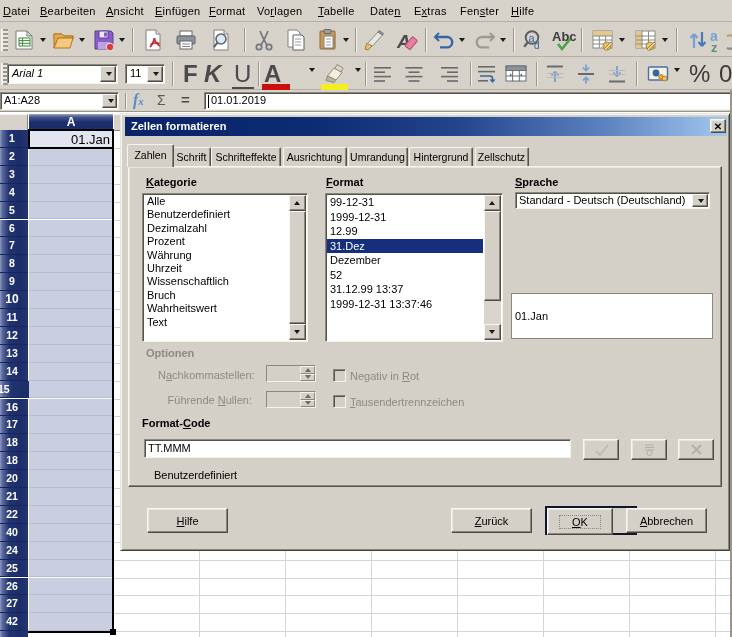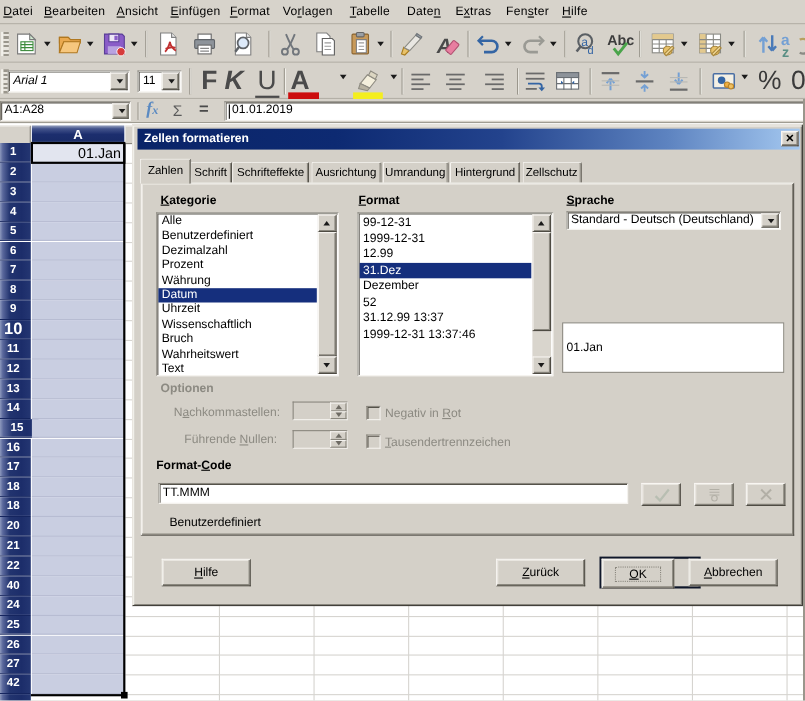--- a/index.html
+++ b/index.html
@@ -307,26 +307,26 @@
 <div class="abs" style="left:114px;top:2px;width:12px;height:17px;background:#d6d2ca;border-top:1px solid #f4f2ee;border-bottom:1px solid #8a877e;"></div>
 <div class="abs" style="left:0;top:18.0px;width:28px;height:17.90px;background:linear-gradient(90deg,#8d99bd 0,#5a689c 9%,#22346f 32%,#1c2d6a 70%,#243672 100%);border-bottom:1px solid #15255f;color:#fff;font-weight:bold;text-align:center;font-size:10.5px;line-height:17.9px;"><span style="position:relative;left:-2px;">1</span></div>
 <div class="abs" style="left:0;top:35.9px;width:28px;height:17.90px;background:linear-gradient(90deg,#8d99bd 0,#5a689c 9%,#22346f 32%,#1c2d6a 70%,#243672 100%);border-bottom:1px solid #15255f;color:#fff;font-weight:bold;text-align:center;font-size:10.5px;line-height:17.9px;"><span style="position:relative;left:-2px;">2</span></div>
 <div class="abs" style="left:0;top:53.8px;width:28px;height:17.90px;background:linear-gradient(90deg,#8d99bd 0,#5a689c 9%,#22346f 32%,#1c2d6a 70%,#243672 100%);border-bottom:1px solid #15255f;color:#fff;font-weight:bold;text-align:center;font-size:10.5px;line-height:17.9px;"><span style="position:relative;left:-2px;">3</span></div>
 <div class="abs" style="left:0;top:71.7px;width:28px;height:17.90px;background:linear-gradient(90deg,#8d99bd 0,#5a689c 9%,#22346f 32%,#1c2d6a 70%,#243672 100%);border-bottom:1px solid #15255f;color:#fff;font-weight:bold;text-align:center;font-size:10.5px;line-height:17.9px;"><span style="position:relative;left:-2px;">4</span></div>
 <div class="abs" style="left:0;top:89.6px;width:28px;height:17.90px;background:linear-gradient(90deg,#8d99bd 0,#5a689c 9%,#22346f 32%,#1c2d6a 70%,#243672 100%);border-bottom:1px solid #15255f;color:#fff;font-weight:bold;text-align:center;font-size:10.5px;line-height:17.9px;"><span style="position:relative;left:-2px;">5</span></div>
 <div class="abs" style="left:0;top:107.5px;width:28px;height:17.90px;background:linear-gradient(90deg,#8d99bd 0,#5a689c 9%,#22346f 32%,#1c2d6a 70%,#243672 100%);border-bottom:1px solid #15255f;color:#fff;font-weight:bold;text-align:center;font-size:10.5px;line-height:17.9px;"><span style="position:relative;left:-2px;">6</span></div>
 <div class="abs" style="left:0;top:125.4px;width:28px;height:17.90px;background:linear-gradient(90deg,#8d99bd 0,#5a689c 9%,#22346f 32%,#1c2d6a 70%,#243672 100%);border-bottom:1px solid #15255f;color:#fff;font-weight:bold;text-align:center;font-size:10.5px;line-height:17.9px;"><span style="position:relative;left:-2px;">7</span></div>
 <div class="abs" style="left:0;top:143.3px;width:28px;height:17.90px;background:linear-gradient(90deg,#8d99bd 0,#5a689c 9%,#22346f 32%,#1c2d6a 70%,#243672 100%);border-bottom:1px solid #15255f;color:#fff;font-weight:bold;text-align:center;font-size:10.5px;line-height:17.9px;"><span style="position:relative;left:-2px;">8</span></div>
 <div class="abs" style="left:0;top:161.2px;width:28px;height:17.90px;background:linear-gradient(90deg,#8d99bd 0,#5a689c 9%,#22346f 32%,#1c2d6a 70%,#243672 100%);border-bottom:1px solid #15255f;color:#fff;font-weight:bold;text-align:center;font-size:10.5px;line-height:17.9px;"><span style="position:relative;left:-2px;">9</span></div>
-<div class="abs" style="left:0;top:179.1px;width:28px;height:17.90px;background:linear-gradient(90deg,#8d99bd 0,#5a689c 9%,#22346f 32%,#1c2d6a 70%,#243672 100%);border-bottom:1px solid #15255f;color:#fff;font-weight:bold;text-align:center;font-size:15px;line-height:17.9px;"><span style="position:relative;left:-2px;">10</span></div>
+<div class="abs" style="left:0;top:179.1px;width:28px;height:17.90px;background:linear-gradient(90deg,#8d99bd 0,#5a689c 9%,#22346f 32%,#1c2d6a 70%,#243672 100%);border-bottom:1px solid #15255f;color:#fff;font-weight:bold;text-align:center;font-size:12px;line-height:17.9px;"><span style="position:relative;left:-2px;">10</span></div>
 <div class="abs" style="left:0;top:197.0px;width:28px;height:17.90px;background:linear-gradient(90deg,#8d99bd 0,#5a689c 9%,#22346f 32%,#1c2d6a 70%,#243672 100%);border-bottom:1px solid #15255f;color:#fff;font-weight:bold;text-align:center;font-size:10.5px;line-height:17.9px;"><span style="position:relative;left:-2px;">11</span></div>
 <div class="abs" style="left:0;top:214.9px;width:28px;height:17.90px;background:linear-gradient(90deg,#8d99bd 0,#5a689c 9%,#22346f 32%,#1c2d6a 70%,#243672 100%);border-bottom:1px solid #15255f;color:#fff;font-weight:bold;text-align:center;font-size:10.5px;line-height:17.9px;"><span style="position:relative;left:-2px;">12</span></div>
 <div class="abs" style="left:0;top:232.8px;width:28px;height:17.90px;background:linear-gradient(90deg,#8d99bd 0,#5a689c 9%,#22346f 32%,#1c2d6a 70%,#243672 100%);border-bottom:1px solid #15255f;color:#fff;font-weight:bold;text-align:center;font-size:10.5px;line-height:17.9px;"><span style="position:relative;left:-2px;">13</span></div>
 <div class="abs" style="left:0;top:250.7px;width:28px;height:17.90px;background:linear-gradient(90deg,#8d99bd 0,#5a689c 9%,#22346f 32%,#1c2d6a 70%,#243672 100%);border-bottom:1px solid #15255f;color:#fff;font-weight:bold;text-align:center;font-size:10.5px;line-height:17.9px;"><span style="position:relative;left:-2px;">14</span></div>
-<div class="abs" style="left:0;top:268.6px;width:35px;height:17.90px;background:linear-gradient(90deg,#8d99bd 0,#5a689c 9%,#22346f 32%,#1c2d6a 70%,#243672 100%);border-bottom:1px solid #15255f;color:#fff;font-weight:bold;text-align:center;font-size:10.5px;line-height:17.9px;"><span style="position:relative;left:-2px;">15</span></div>
+<div class="abs" style="left:0;top:268.6px;width:35px;height:17.90px;background:linear-gradient(90deg,#8d99bd 0,#5a689c 9%,#22346f 32%,#1c2d6a 70%,#243672 100%);border-bottom:1px solid #15255f;color:#fff;font-weight:bold;text-align:left;font-size:10.5px;line-height:17.9px;"><span style="position:relative;left:-2px;">15</span></div>
 <div class="abs" style="left:0;top:286.5px;width:28px;height:17.90px;background:linear-gradient(90deg,#8d99bd 0,#5a689c 9%,#22346f 32%,#1c2d6a 70%,#243672 100%);border-bottom:1px solid #15255f;color:#fff;font-weight:bold;text-align:center;font-size:11px;line-height:17.9px;"><span style="position:relative;left:-2px;">16</span></div>
 <div class="abs" style="left:0;top:304.4px;width:28px;height:17.90px;background:linear-gradient(90deg,#8d99bd 0,#5a689c 9%,#22346f 32%,#1c2d6a 70%,#243672 100%);border-bottom:1px solid #15255f;color:#fff;font-weight:bold;text-align:center;font-size:10.5px;line-height:17.9px;"><span style="position:relative;left:-2px;">17</span></div>
 <div class="abs" style="left:0;top:322.3px;width:28px;height:17.90px;background:linear-gradient(90deg,#8d99bd 0,#5a689c 9%,#22346f 32%,#1c2d6a 70%,#243672 100%);border-bottom:1px solid #15255f;color:#fff;font-weight:bold;text-align:center;font-size:10.5px;line-height:17.9px;"><span style="position:relative;left:-2px;">18</span></div>
 <div class="abs" style="left:0;top:340.2px;width:28px;height:17.90px;background:linear-gradient(90deg,#8d99bd 0,#5a689c 9%,#22346f 32%,#1c2d6a 70%,#243672 100%);border-bottom:1px solid #15255f;color:#fff;font-weight:bold;text-align:center;font-size:10.5px;line-height:17.9px;"><span style="position:relative;left:-2px;">18</span></div>
 <div class="abs" style="left:0;top:358.1px;width:28px;height:17.90px;background:linear-gradient(90deg,#8d99bd 0,#5a689c 9%,#22346f 32%,#1c2d6a 70%,#243672 100%);border-bottom:1px solid #15255f;color:#fff;font-weight:bold;text-align:center;font-size:10.5px;line-height:17.9px;"><span style="position:relative;left:-2px;">20</span></div>
 <div class="abs" style="left:0;top:376.0px;width:28px;height:17.90px;background:linear-gradient(90deg,#8d99bd 0,#5a689c 9%,#22346f 32%,#1c2d6a 70%,#243672 100%);border-bottom:1px solid #15255f;color:#fff;font-weight:bold;text-align:center;font-size:10.5px;line-height:17.9px;"><span style="position:relative;left:-2px;">21</span></div>
 <div class="abs" style="left:0;top:393.9px;width:28px;height:17.90px;background:linear-gradient(90deg,#8d99bd 0,#5a689c 9%,#22346f 32%,#1c2d6a 70%,#243672 100%);border-bottom:1px solid #15255f;color:#fff;font-weight:bold;text-align:center;font-size:10.5px;line-height:17.9px;"><span style="position:relative;left:-2px;">22</span></div>
 <div class="abs" style="left:0;top:411.8px;width:28px;height:17.90px;background:linear-gradient(90deg,#8d99bd 0,#5a689c 9%,#22346f 32%,#1c2d6a 70%,#243672 100%);border-bottom:1px solid #15255f;color:#fff;font-weight:bold;text-align:center;font-size:10.5px;line-height:17.9px;"><span style="position:relative;left:-2px;">40</span></div>
 <div class="abs" style="left:0;top:429.7px;width:28px;height:17.90px;background:linear-gradient(90deg,#8d99bd 0,#5a689c 9%,#22346f 32%,#1c2d6a 70%,#243672 100%);border-bottom:1px solid #15255f;color:#fff;font-weight:bold;text-align:center;font-size:10.5px;line-height:17.9px;"><span style="position:relative;left:-2px;">24</span></div>
 <div class="abs" style="left:0;top:447.6px;width:28px;height:17.90px;background:linear-gradient(90deg,#8d99bd 0,#5a689c 9%,#22346f 32%,#1c2d6a 70%,#243672 100%);border-bottom:1px solid #15255f;color:#fff;font-weight:bold;text-align:center;font-size:10.5px;line-height:17.9px;"><span style="position:relative;left:-2px;">25</span></div>
@@ -387,21 +387,20 @@
 <div class="abs" style="left:7px;top:52px;width:594px;height:321px;background:#d4d0c8;border:1px solid;border-color:#f6f4f0 #55524a #55524a #f6f4f0;box-shadow:inset -1px -1px 0 #8a877e,inset 1px 1px 0 #e9e6e0;">
 <div class="abs" style="left:17px;top:9px;font-weight:bold;"><span class="u">K</span>ategorie</div>
 <div class="abs" style="left:197px;top:9px;font-weight:bold;"><span class="u">F</span>ormat</div>
 <div class="abs" style="left:386px;top:9px;font-weight:bold;"><span class="u">S</span>prache</div>
 <div class="abs sunk2" style="left:13px;top:26px;width:166px;height:149px;padding:1px;">
 <div class="li" style="width:144px;">Alle</div>
 <div class="li" style="width:144px;">Benutzerdefiniert</div>
 <div class="li" style="width:144px;">Dezimalzahl</div>
 <div class="li" style="width:144px;">Prozent</div>
 <div class="li" style="width:144px;">Währung</div>
-<div class="li sel" style="width:144px;">Datum</div>
 <div class="li" style="width:144px;">Uhrzeit</div>
 <div class="li" style="width:144px;">Wissenschaftlich</div>
 <div class="li" style="width:144px;">Bruch</div>
 <div class="li" style="width:144px;">Wahrheitswert</div>
 <div class="li" style="width:144px;">Text</div>
 <div class="abs" style="right:1px;top:1px;width:17px;height:145px;background:#d9d5cd;">
 <div class="sbtn" style="left:0;top:0;width:17px;height:16px;"></div>
           <div class="darr" style="left:5px;top:6px;border-top:none;border-bottom:4px solid #1a1a1a;"></div>
 <div class="sbtn" style="left:0;top:16px;width:17px;height:113px;"></div>
 <div class="sbtn" style="left:0;bottom:0;width:17px;height:16px;"></div>

